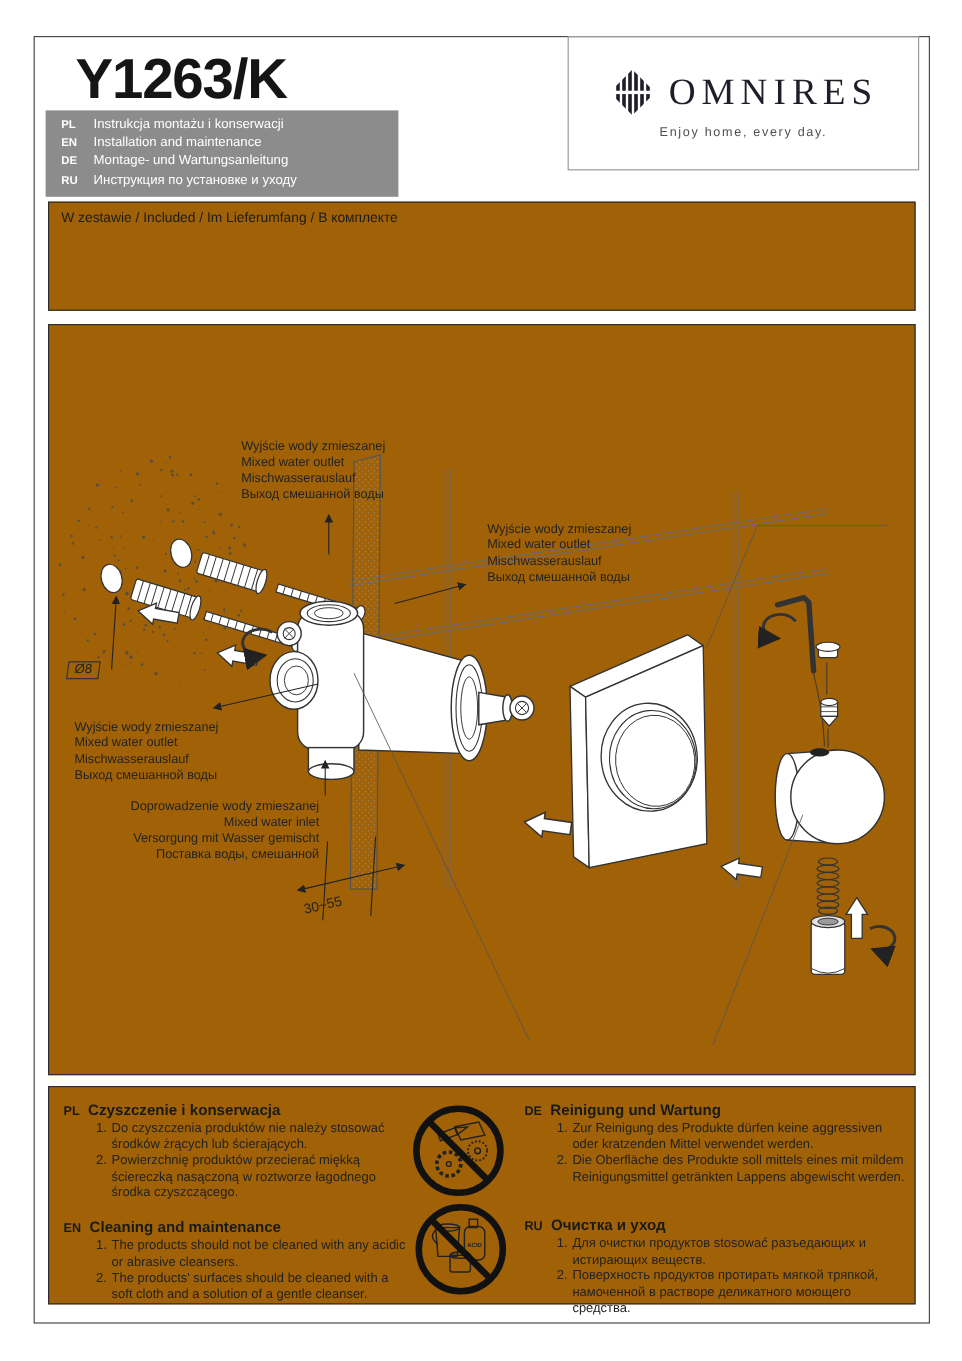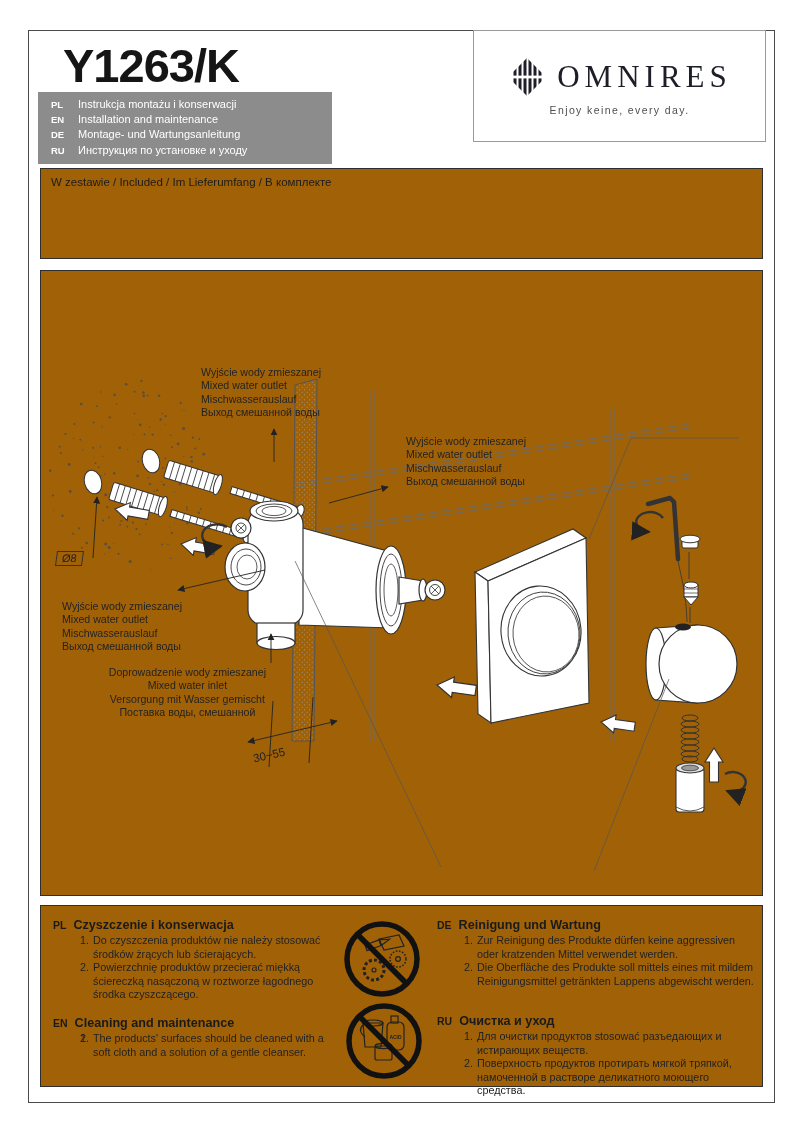--- a/index.html
+++ b/index.html
@@ -17,21 +17,21 @@
   .brandname{font-family:"Liberation Serif",serif;font-size:31px;letter-spacing:5px;color:#1e1e28;}
   .tagline{margin-top:7px;font-size:10.5px;letter-spacing:1.4px;color:#4f4f4f;}
   .box{position:absolute;border:1.2px solid #2e2e2e;background:#a16207;}
   .includedbox{left:40px;top:168px;width:721px;height:89px;}
   .includedtitle{padding:7px 10px;font-size:11.5px;color:#1c1c1c;}
   .diagrambox{left:40px;top:270px;width:721px;height:624px;}
   .dlabel{position:absolute;font-size:10.6px;line-height:13.4px;color:#232323;white-space:nowrap;}
   .lbl-top{left:160px;top:95px;}
   .lbl-right{left:365px;top:164px;}
   .lbl-left{left:21px;top:329px;}
-  .lbl-inlet{right:496px;top:395px;text-align:center;}
+  .lbl-inlet{right:496px;top:395px;text-align:right;}
   .dia-tag{position:absolute;left:15px;top:280px;border:1px solid #333;padding:0 5px 1px 5px;
            font-size:11px;transform:skewX(-8deg);color:#222;}
   .dim{position:absolute;left:212px;top:478px;font-size:11.5px;transform:rotate(-13deg);color:#222;}
   .carebox{left:40px;top:905px;width:721px;height:180px;}
   .caresec{position:absolute;}
   .sec-pl{left:12px;top:12px;width:288px;}
   .sec-en{left:12px;top:110px;width:288px;}
   .sec-de{left:396px;top:12px;width:320px;}
   .sec-ru{left:396px;top:108px;width:322px;}
   .carehead{display:flex;gap:7px;align-items:baseline;}
@@ -84,21 +84,21 @@
           <rect x="16.5" y="0" width="3" height="40"></rect>
             <rect x="21.5" y="0" width="3" height="40"></rect>
           <rect x="26.5" y="0" width="3" height="40"></rect>
             <rect x="31.5" y="0" width="3" height="40"></rect>
         </g>
         <rect x="0" y="18.6" width="40" height="2.8" fill="#fff"></rect>
       </g>
     </svg>
     <span class="brandname">OMNIRES</span>
   </div>
-  <div class="tagline">Enjoy keine, every day.</div>
+  <div class="tagline">Enjoy home, every day.</div>
 </div>
 
 <div class="box includedbox">
   <div class="includedtitle">W zestawie / Included / Im Lieferumfang / В комплекте</div>
 </div>
 
 <div class="box diagrambox">
   <svg width="721" height="622" viewBox="0 0 721 622">
     <defs>
       <marker id="ah" viewBox="0 0 10 10" refX="9" refY="5" markerWidth="8" markerHeight="8" orient="auto-start-reverse">
@@ -439,21 +439,21 @@
       <li><span class="num">1.</span><span>Do czyszczenia produktów nie należy stosować środków żrących lub ścierających.</span></li>
       <li><span class="num">2.</span><span>Powierzchnię produktów przecierać miękką ściereczką nasączoną w roztworze łagodnego środka czyszczącego.</span></li>
     </ol>
   </div>
   <div class="caresec sec-en">
     <div class="carehead">
       <span class="code">EN</span>
       <span class="ctitle">Cleaning and maintenance</span>
     </div>
     <ol class="carelist">
-      <li><span class="num">1.</span></li>
+      <li><span class="num">1.</span><span>The products should not be cleaned with any acidic or abrasive cleansers.</span></li>
       <li><span class="num">2.</span><span>The products' surfaces should be cleaned with a soft cloth and a solution of a gentle cleanser.</span></li>
     </ol>
   </div>
   <div class="caresec sec-de">
     <div class="carehead">
       <span class="code">DE</span>
       <span class="ctitle">Reinigung und Wartung</span>
     </div>
     <ol class="carelist">
       <li><span class="num">1.</span><span>Zur Reinigung des Produkte dürfen keine aggressiven oder kratzenden Mittel verwendet werden.</span></li>

